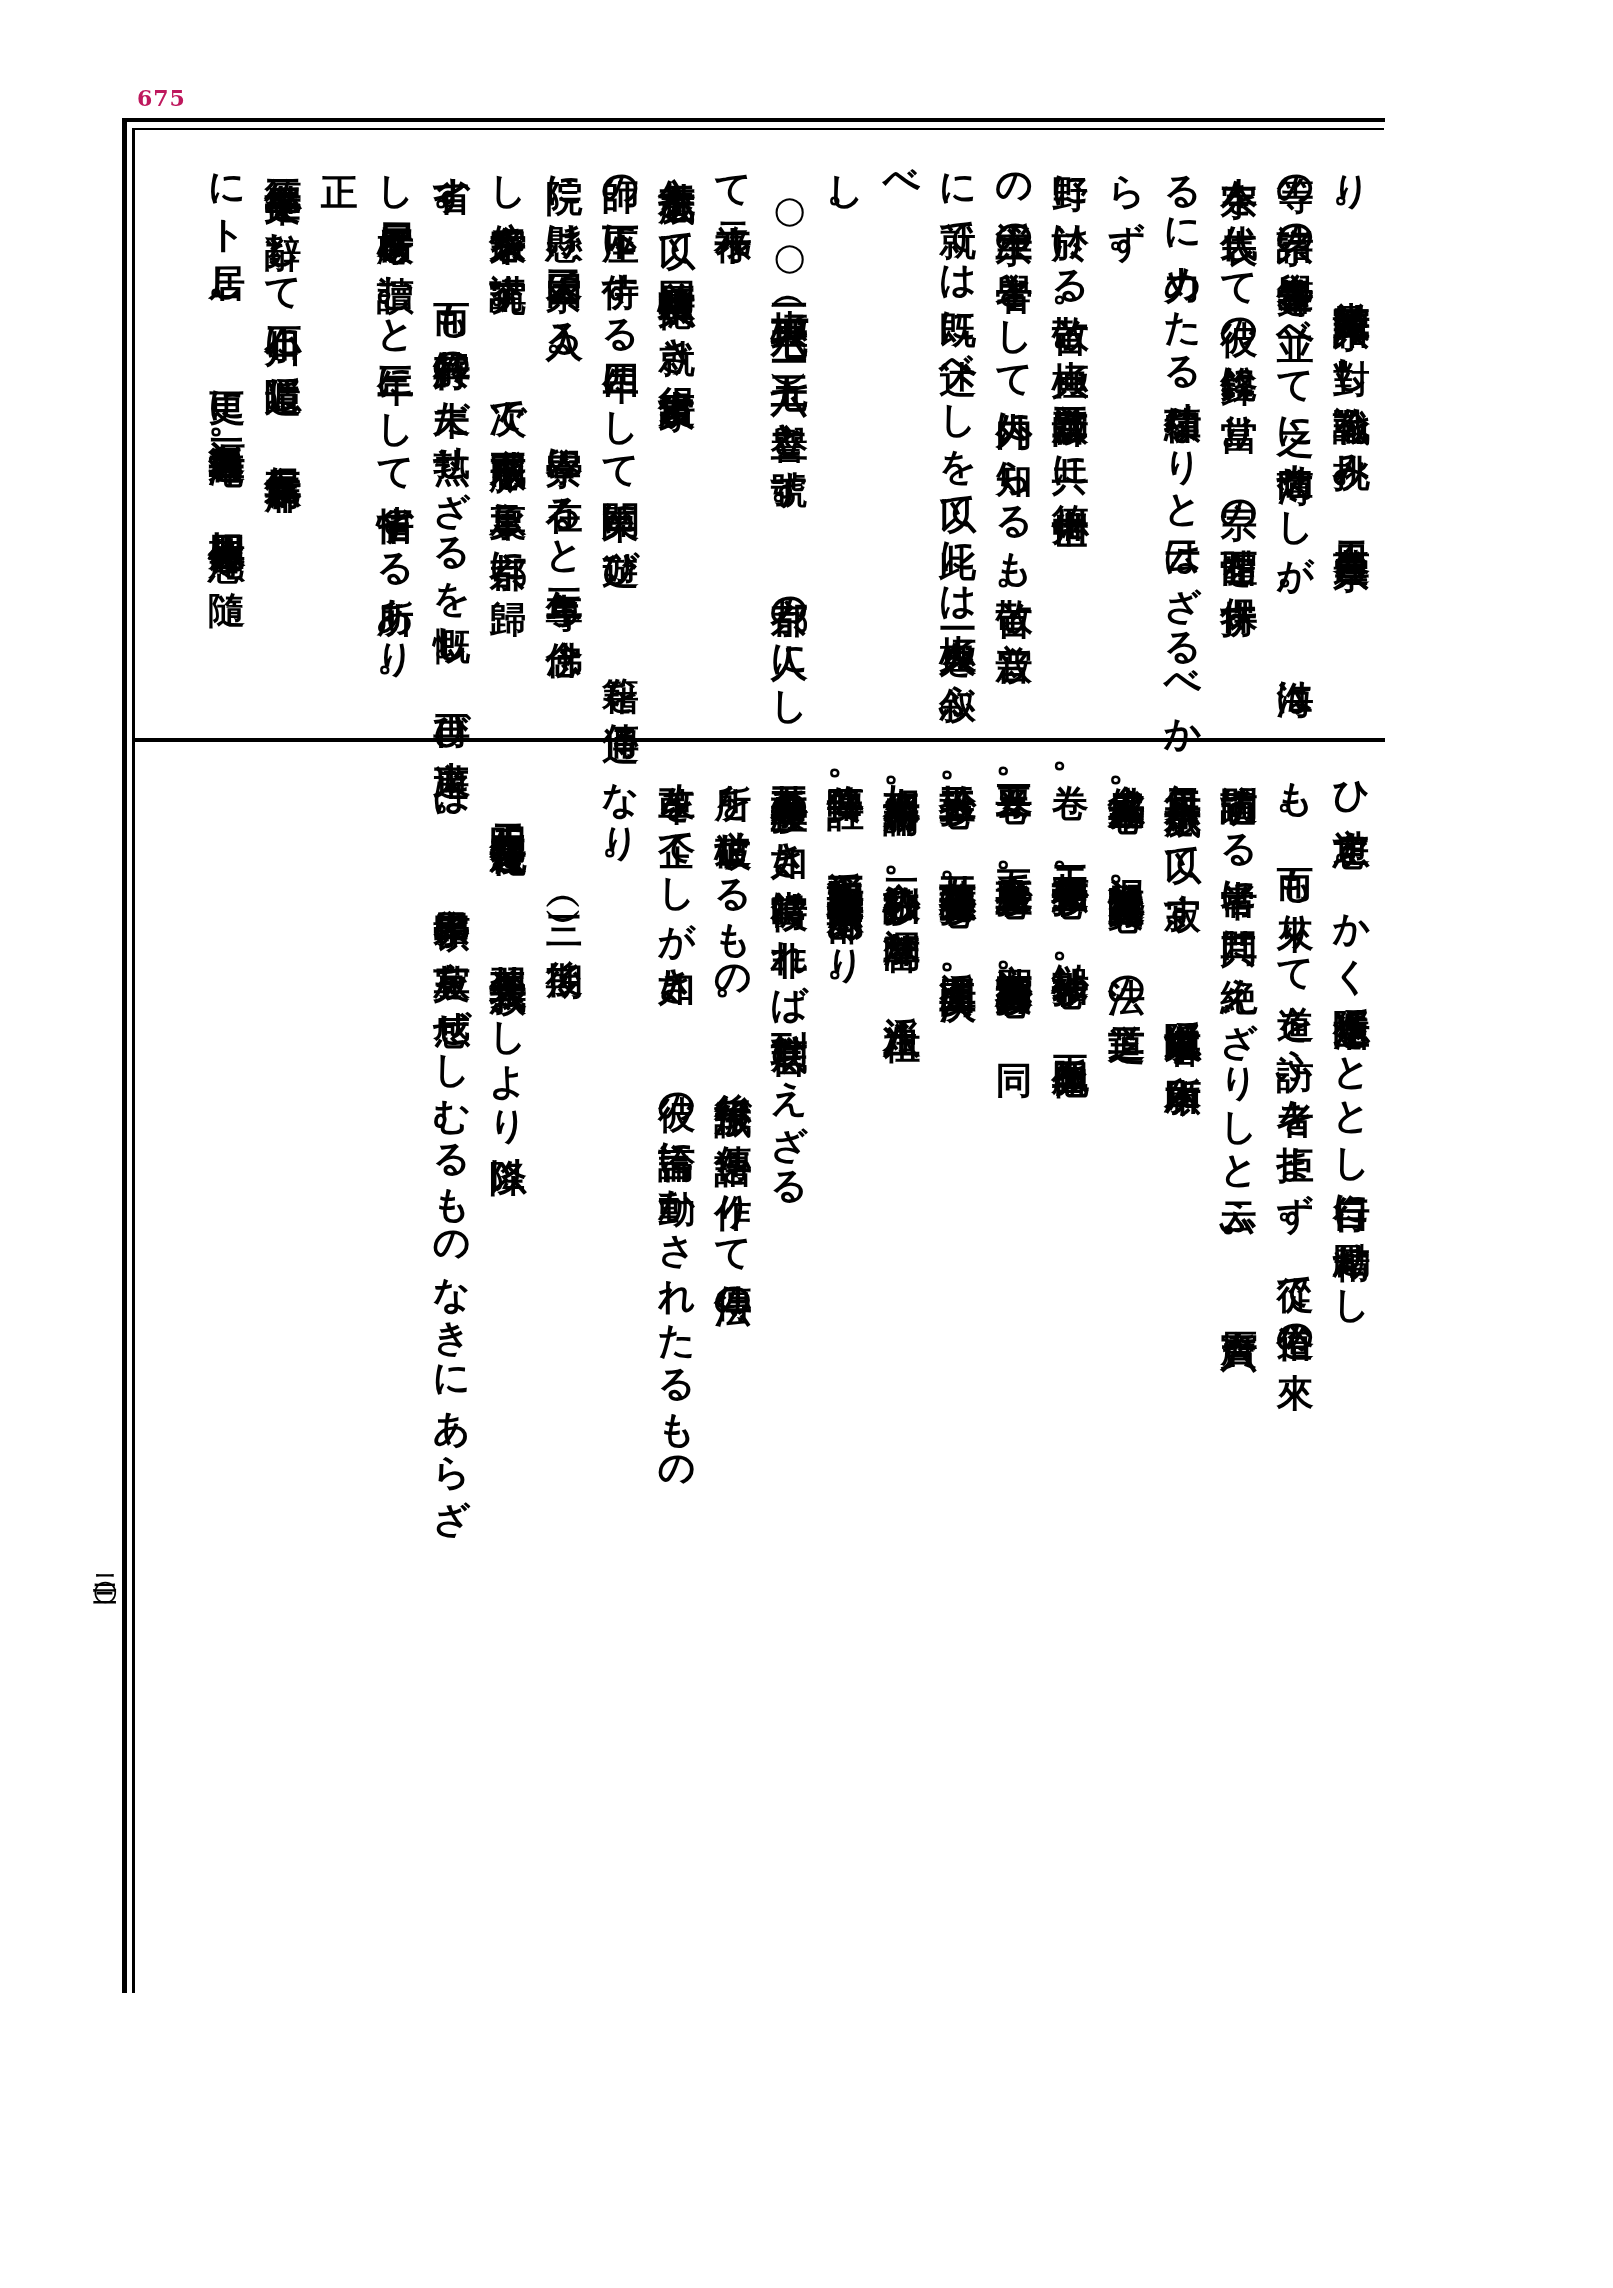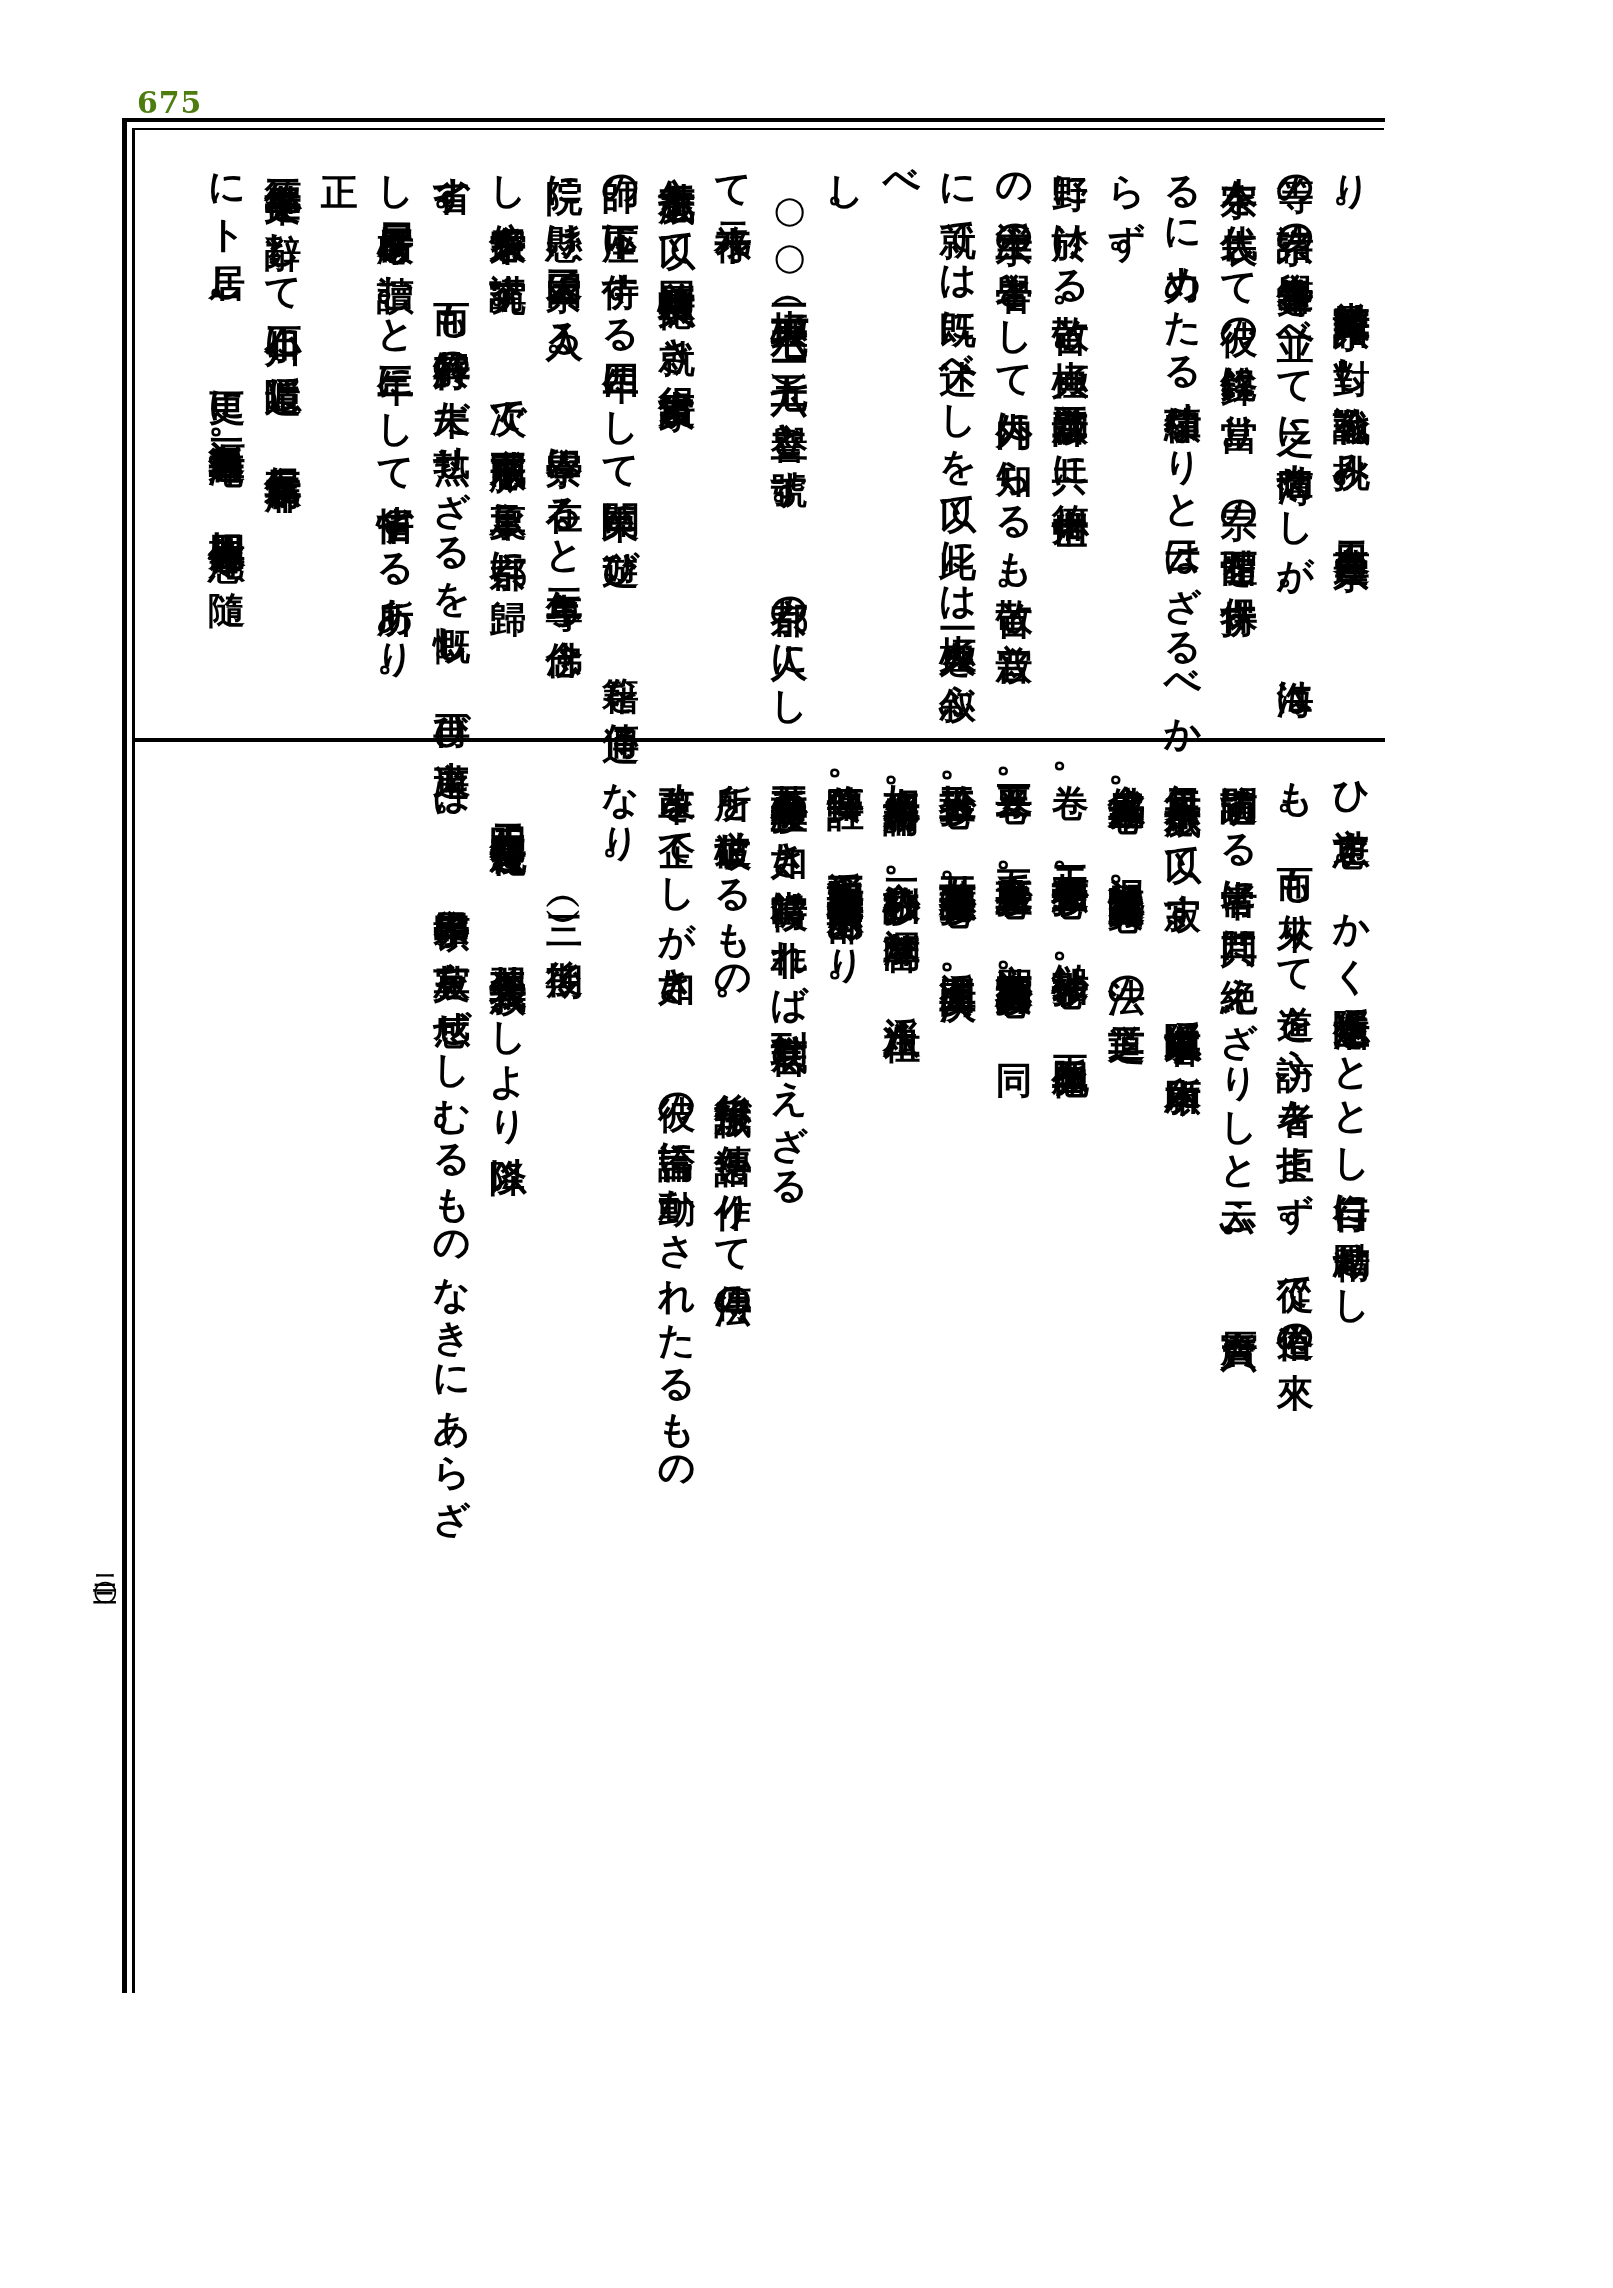--- a/index.html
+++ b/index.html
@@ -17,23 +17,23 @@
     overflow: hidden;
   }
 
   
   .folio {
     position: absolute;
     left: 137px;
     top: 85px;
     font-family: "DejaVu Serif", "Liberation Serif", serif;
     font-weight: 700;
-    font-size: 30px;
+    font-size: 22px;
     letter-spacing: 0.9px;
-    color: #4d7c0f;
+    color: #be185d;
   }
 
   
   .frame-outer {
     position: absolute;
     left: 122px;
     top: 118px;
     width: 1263px;
     height: 1226px;
     border-left: 4.6px solid #000;

